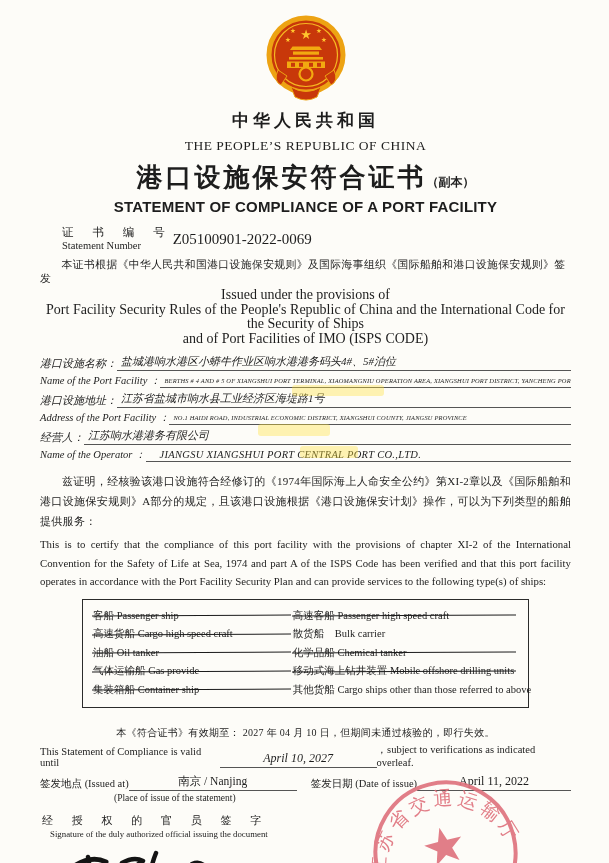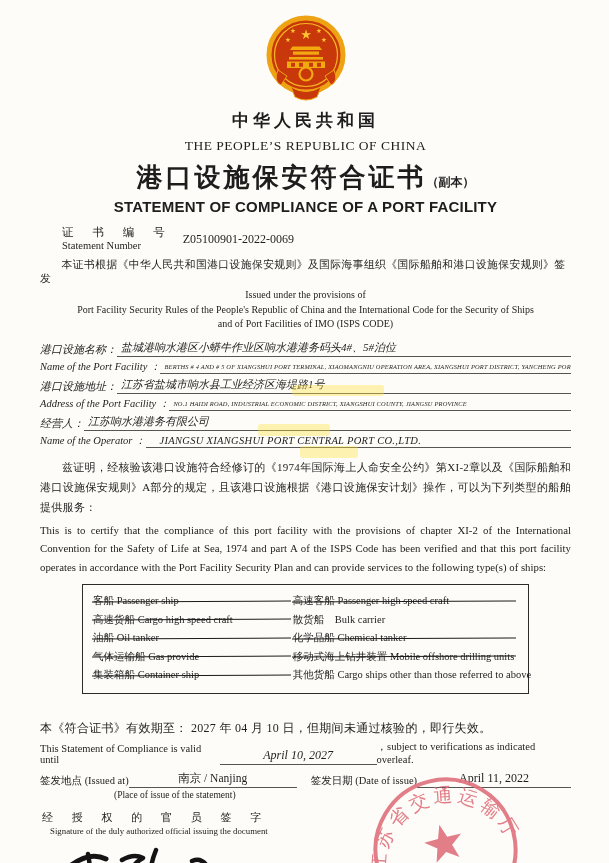--- a/index.html
+++ b/index.html
@@ -16,43 +16,43 @@
   .country-zh{font-size:17px;font-weight:bold;letter-spacing:4px;margin-top:3px;}
   .country-en{font-size:13.5px;letter-spacing:.5px;margin-top:6px;}
   .title-zh{font-size:26px;font-weight:bold;letter-spacing:3px;margin-top:6px;}
   .title-suffix{font-size:12px;font-weight:bold;letter-spacing:0;}
   .title-en{font-family:"Liberation Sans","DejaVu Sans",sans-serif;font-size:15px;font-weight:bold;letter-spacing:.2px;margin-top:3px;}
   
   .stmt{display:flex;align-items:center;margin:10px 0 0 22px;}
   .stmt-labels{display:flex;flex-direction:column;}
   .stmt-zh{font-size:11.5px;letter-spacing:8px;}
   .stmt-en{font-size:10.5px;}
-  .stmt-value{font-size:12px;margin-left:10px;transform:translateY(1px);text-align:center;}
+  .stmt-value{font-size:15px;transform:translateY(1px);text-align:center;}
   
   .issued-zh{font-size:10.8px;margin-top:7px;text-indent:2em;letter-spacing:.4px;}
-  .issued-en{font-size:10px;line-height:14.5px;}
+  .issued-en{font-size:14px;line-height:14.5px;}
   .issued-en.first{margin-top:2px;}
   
   .fields{margin-top:8px;font-style:italic;}
   .frow{display:flex;align-items:flex-end;margin-top:3px;}
   .flabel{white-space:nowrap;font-size:11px;}
   .flabel.en{font-size:10.5px;}
   .fvalue{flex:1;border-bottom:1px solid #555;font-size:11px;padding:0 0 1px 4px;white-space:nowrap;overflow:hidden;}
   .fvalue.tiny{font-size:6.4px;letter-spacing:.2px;padding-bottom:3px;}
   .fvalue.opv{font-size:10.5px;letter-spacing:.3px;padding-left:14px;}
   
   .cert-zh{font-size:11px;line-height:20px;text-align:justify;text-indent:2em;margin-top:9px;letter-spacing:.3px;}
   .cert-en{font-size:10.8px;line-height:18.5px;text-align:justify;margin-top:4px;}
   
   .shipbox{width:425px;margin:8px auto 0;border:1.5px solid #2b2b2b;padding:7px 10px 8px;
     display:grid;grid-template-columns:47% 53%;}
   .srow{position:relative;font-size:10.5px;line-height:18.5px;white-space:nowrap;overflow:visible;}
   .srow.struck::after{content:"";position:absolute;left:-1px;right:2px;top:8.5px;border-top:1.5px solid #1c1c1c;transform:rotate(-.3deg);}
   
-  .valid-zh{font-size:12px;margin-top:26px;text-align:left;letter-spacing:.3px;}
+  .valid-zh{font-size:10px;margin-top:18px;text-align:center;letter-spacing:.3px;}
   .valid-en{display:flex;align-items:flex-end;font-size:10.5px;margin-top:3px;}
   .valid-date{border-bottom:1px solid #555;width:160px;text-align:center;font-size:12px;padding-bottom:1px;font-style:italic;}
   
   .issue-row{display:flex;align-items:flex-end;font-size:10.5px;margin-top:6px;}
   .iu{border-bottom:1px solid #555;text-align:center;padding-bottom:1px;}
   .iu.place{width:168px;font-size:11.5px;}
   .iu.date{flex:1;font-size:12px;}
   .place-caption{font-size:9.5px;margin:2px 0 0 74px;}
   
   .bottom{position:relative;height:215px;margin-top:10px;}

